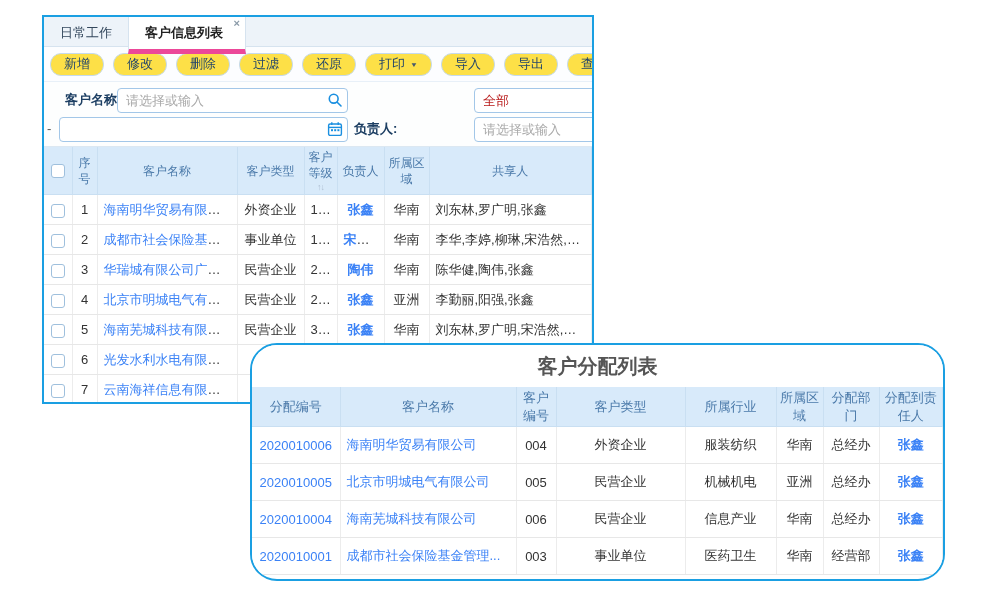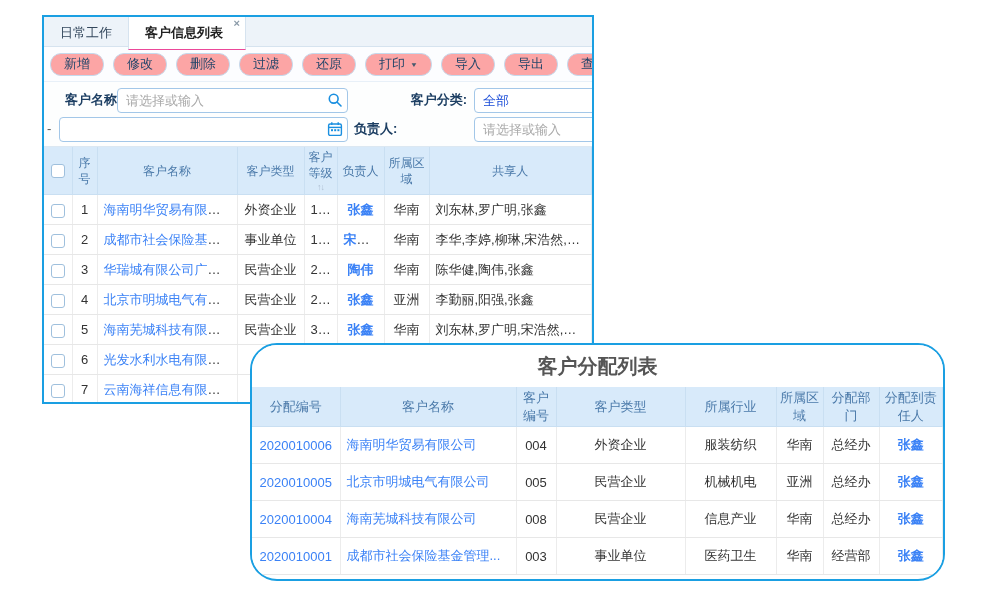--- a/index.html
+++ b/index.html
@@ -9,37 +9,37 @@
   #panel1 { left:42px; top:15px; width:552px; height:389px; z-index:1; }
   #panel2 { left:250px; top:343px; width:695px; height:238px; z-index:2;border-radius:27px; }
 
   
   .tabbar { height:30px; background:#edf3f9; display:flex; align-items:stretch;
     border-bottom:1px solid #d6e3ef; }
   .tab { display:flex; align-items:center; padding:16px 16px; font-size:13px; color:#33475c;
     cursor:pointer; position:relative; }
   .tab.active { background:#fff; font-weight:bold; color:#222;
     border-left:1px solid #d6e3ef; border-right:1px solid #d6e3ef;
-    border-bottom:1px solid #ec4899; padding-right:22px; }
+    border-bottom:5px solid #ec4899; padding-right:22px; }
   .tab-close { position:absolute; top:1px; right:5px; font-size:11px; color:#8a9aa8;
     line-height:11px; cursor:pointer; }
 
   
   .toolbar { height:35px; display:flex; align-items:center; gap:9px; padding:0 6px;
     background:#fcfdff; border-bottom:1px solid #e8f0f8; }
-  .tbtn { height:23px; padding:0 13px; background:#fca5a5; border:1px solid #c5daed;
+  .tbtn { height:23px; padding:0 13px; background:#fde047; border:1px solid #c5daed;
     border-radius:11px; font-size:13px; color:#24466a; display:flex; align-items:center;
     gap:5px; cursor:pointer; white-space:nowrap; }
   .caret { font-size:8px; color:#44596e; transform:scaleY(.8); }
 
   
   .filters { position:relative; height:65px; background:#fdfefe; border-bottom:1px solid #dce8f2; }
   .flabel { position:absolute; font-size:13px; font-weight:bold; color:#1d3f63; line-height:24px; }
   .finput { position:absolute; height:25px; border:1px solid #a3c7e8; border-radius:4px;
-    background:#fff; font-size:13px; color:#1d4ed8; padding:0 26px 0 8px; outline:none;
+    background:#fff; font-size:13px; color:#b91c1c; padding:0 26px 0 8px; outline:none;
     font-family:inherit; }
   .finput::placeholder { color:#a9a9a9; }
   .ficon { position:absolute; width:16px; height:16px; }
   .dash { position:absolute; font-size:13px; color:#555; line-height:24px; }
 
   
   table { border-collapse:collapse; table-layout:fixed; width:100%; }
   th { background:#d8eafa; color:#4a79a9; font-size:12px; font-weight:normal;
     text-align:center; vertical-align:middle; border-right:1px solid #c9dff2;
     border-bottom:1px solid #c9dff2; padding:2px; line-height:1.35; }
@@ -91,21 +91,20 @@
     <div class="tbtn">查看日志</div>
   </div>
 
   <div class="filters">
     <span class="flabel" style="left:21px; top:6px;">客户名称:</span>
     <input class="finput" style="left: 73px; top: 6px; width: 231px;" placeholder="请选择或输入">
     <svg class="ficon" style="left:283px; top:10px;" viewBox="0 0 16 16">
       <circle cx="6.7" cy="6.7" r="4.4" fill="none" stroke="#1a8fe0" stroke-width="1.6"></circle>
       <line x1="10.2" y1="10.2" x2="14" y2="14" stroke="#1a8fe0" stroke-width="1.6" stroke-linecap="round"></line>
     </svg>
-    <span class="flabel" style="left:323px; top:6px; width:100px; text-align:right;">客户分类:</span>
     <input class="finput" style="left: 430px; top: 6px; width: 200px; padding-right: 8px;" value="全部">
 
     <span class="dash" style="left:3px; top:35px;">-</span>
     <input class="finput" style="left: 15px; top: 35px; width: 289px;">
     <svg class="ficon" style="left:283px; top:39px;" viewBox="0 0 16 16">
       <rect x="1.6" y="3" width="12.8" height="11.4" rx="1.5" fill="none" stroke="#1a8fe0" stroke-width="1.4"></rect>
       <line x1="1.6" y1="6.4" x2="14.4" y2="6.4" stroke="#1a8fe0" stroke-width="1.4"></line>
       <line x1="4.8" y1="1.2" x2="4.8" y2="4" stroke="#1a8fe0" stroke-width="1.4"></line>
       <line x1="11.2" y1="1.2" x2="11.2" y2="4" stroke="#1a8fe0" stroke-width="1.4"></line>
       <rect x="4" y="8.2" width="2" height="2" fill="#1a8fe0"></rect>
@@ -260,21 +259,21 @@
         <td class="center">005</td>
         <td class="center">民营企业</td>
         <td class="center">机械机电</td>
         <td class="center">亚洲</td>
         <td class="center">总经办</td>
         <td class="center"><a class="lnk bold">张鑫</a></td>
       </tr>
       <tr>
         <td class="center"><a class="lnk">2020010004</a></td>
         <td><a class="lnk">海南芜城科技有限公司</a></td>
-        <td class="center">008</td>
+        <td class="center">006</td>
         <td class="center">民营企业</td>
         <td class="center">信息产业</td>
         <td class="center">华南</td>
         <td class="center">总经办</td>
         <td class="center"><a class="lnk bold">张鑫</a></td>
       </tr>
       <tr>
         <td class="center"><a class="lnk">2020010001</a></td>
         <td><a class="lnk">成都市社会保险基金管理...</a></td>
         <td class="center">003</td>

